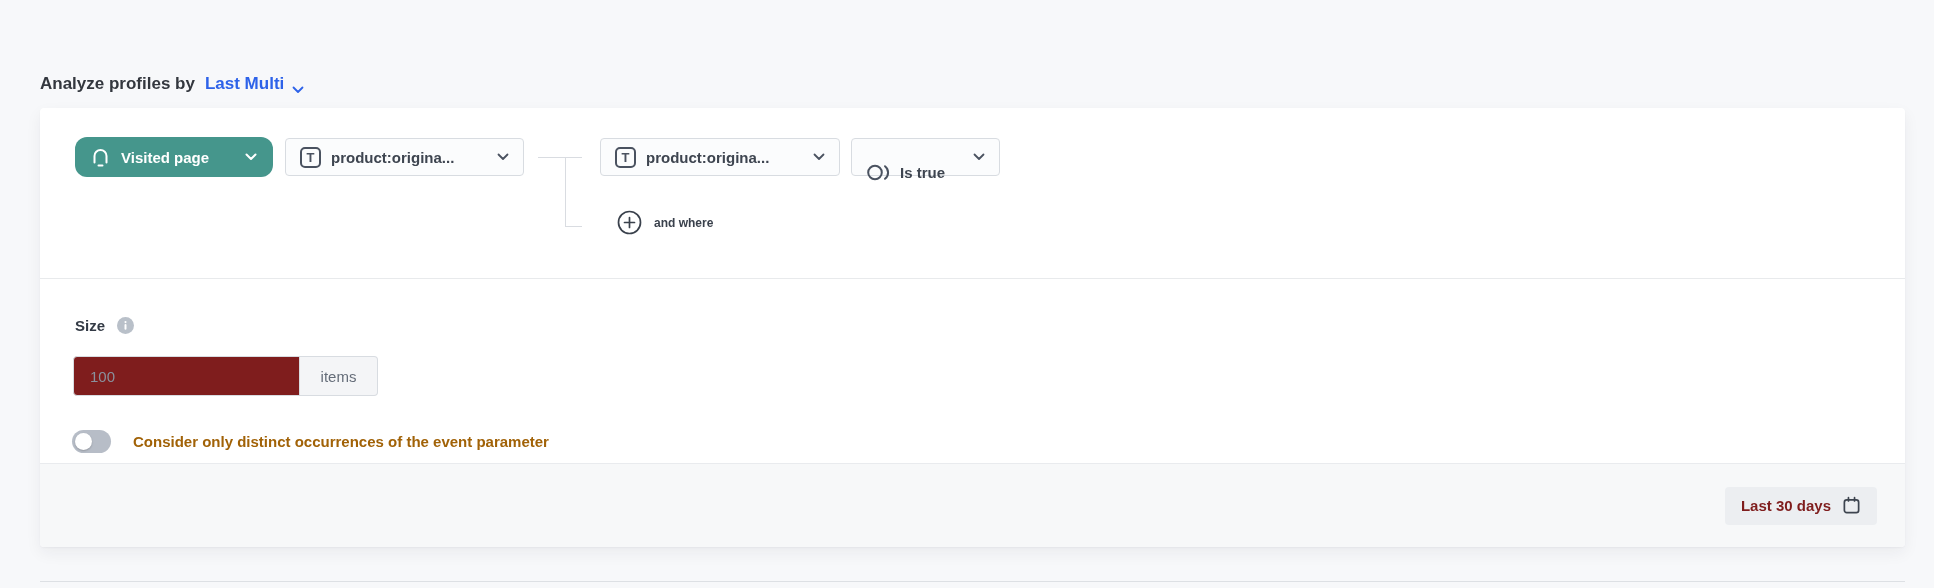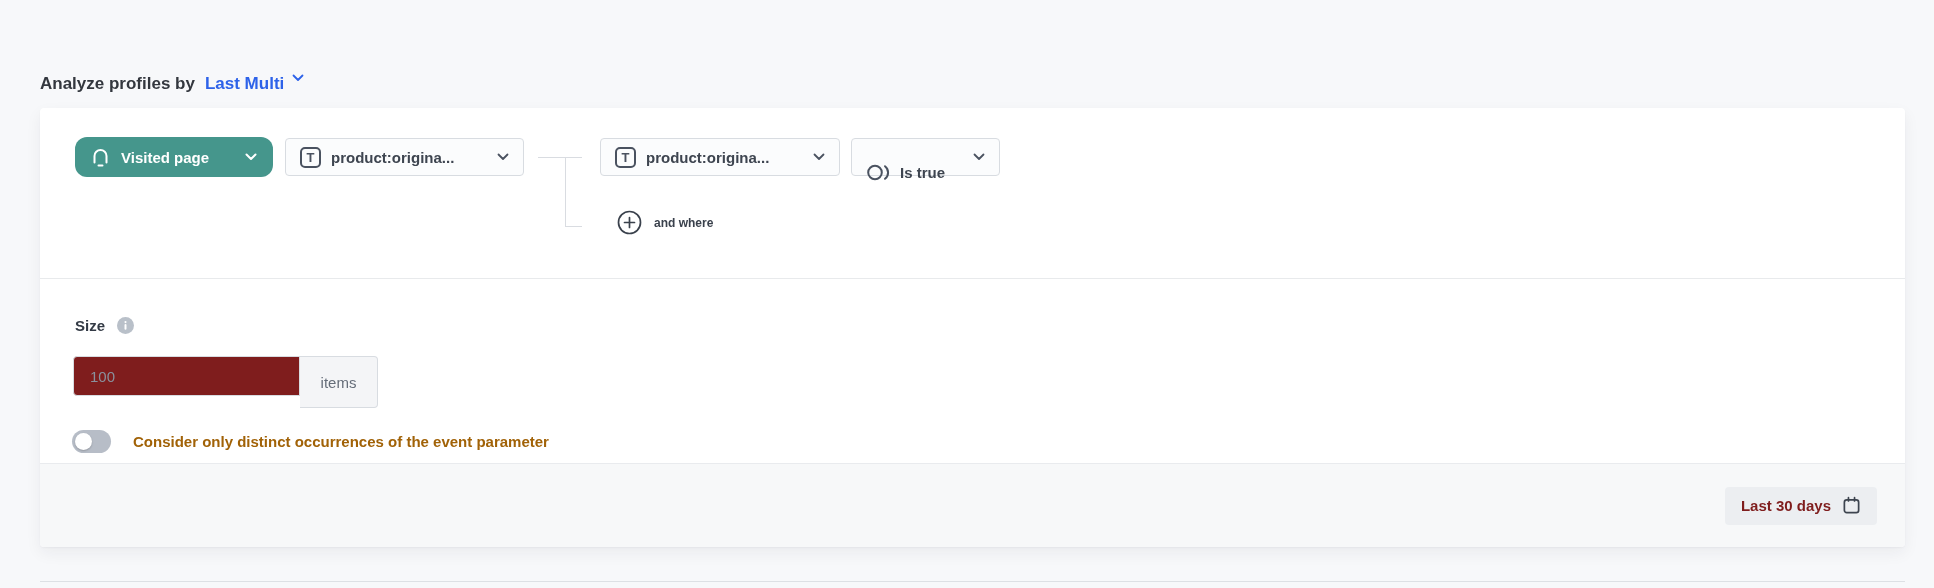--- a/index.html
+++ b/index.html
@@ -12,21 +12,21 @@
   }
 
   
   .page-header {
     position:absolute; left:40px; top:30px;
     display:flex; align-items:center; gap:10px;
     font-size:17px; font-weight:700;margin-top:44px;
   }
   .page-header .prefix { color:#33373e; }
   .analyze-dd {
-    display:flex; align-items:flex-start; gap:8px;
+    display:flex; align-items:flex-end; gap:8px;
     color:#2d62e9; cursor:pointer; font-weight:700;
   }
 
   
   .card {
     position:absolute; left:40px; right:29px; top:108px; height:439px;
     background:#ffffff; border-radius:4px;
     box-shadow:0 1px 2px rgba(29,35,48,.04), 0 6px 16px rgba(29,35,48,.06);
   }
 
@@ -90,21 +90,21 @@
     cursor:pointer;
   }
   .input-group { position:absolute; left:33px; top:77px; display:flex; }
   .size-input {
     width:227px; height:40px; padding:0 16px;
     border:1px solid #d8dce1; border-radius:4px 0 0 4px;
     font-family:"Liberation Sans", sans-serif;
     font-size:15px; color:#8a919d; background:#7f1d1d; outline:none;
   }
   .unit-addon {
-    width:78px; height:52px;
+    width:78px; height:40px;
     border:1px solid #d8dce1; border-left:none;
     border-radius:0 4px 4px 0;
     background:#f4f5f7; color:#656d79;
     display:flex; align-items:center; justify-content:center;
     font-size:15px;
   }
   .toggle-row {
     position:absolute; left:32px; top:151px;
     display:flex; align-items:center; gap:22px;
   }

